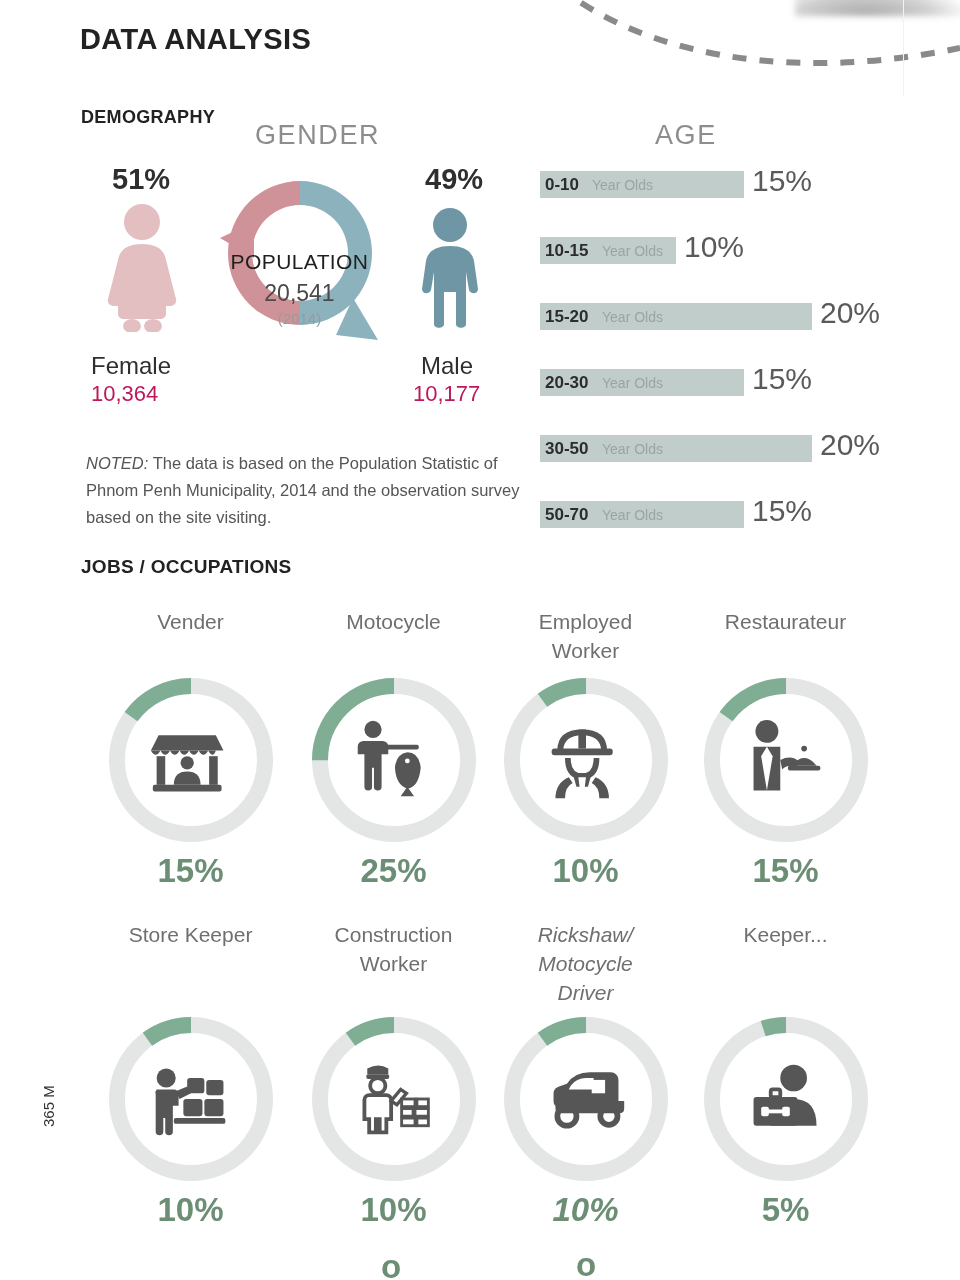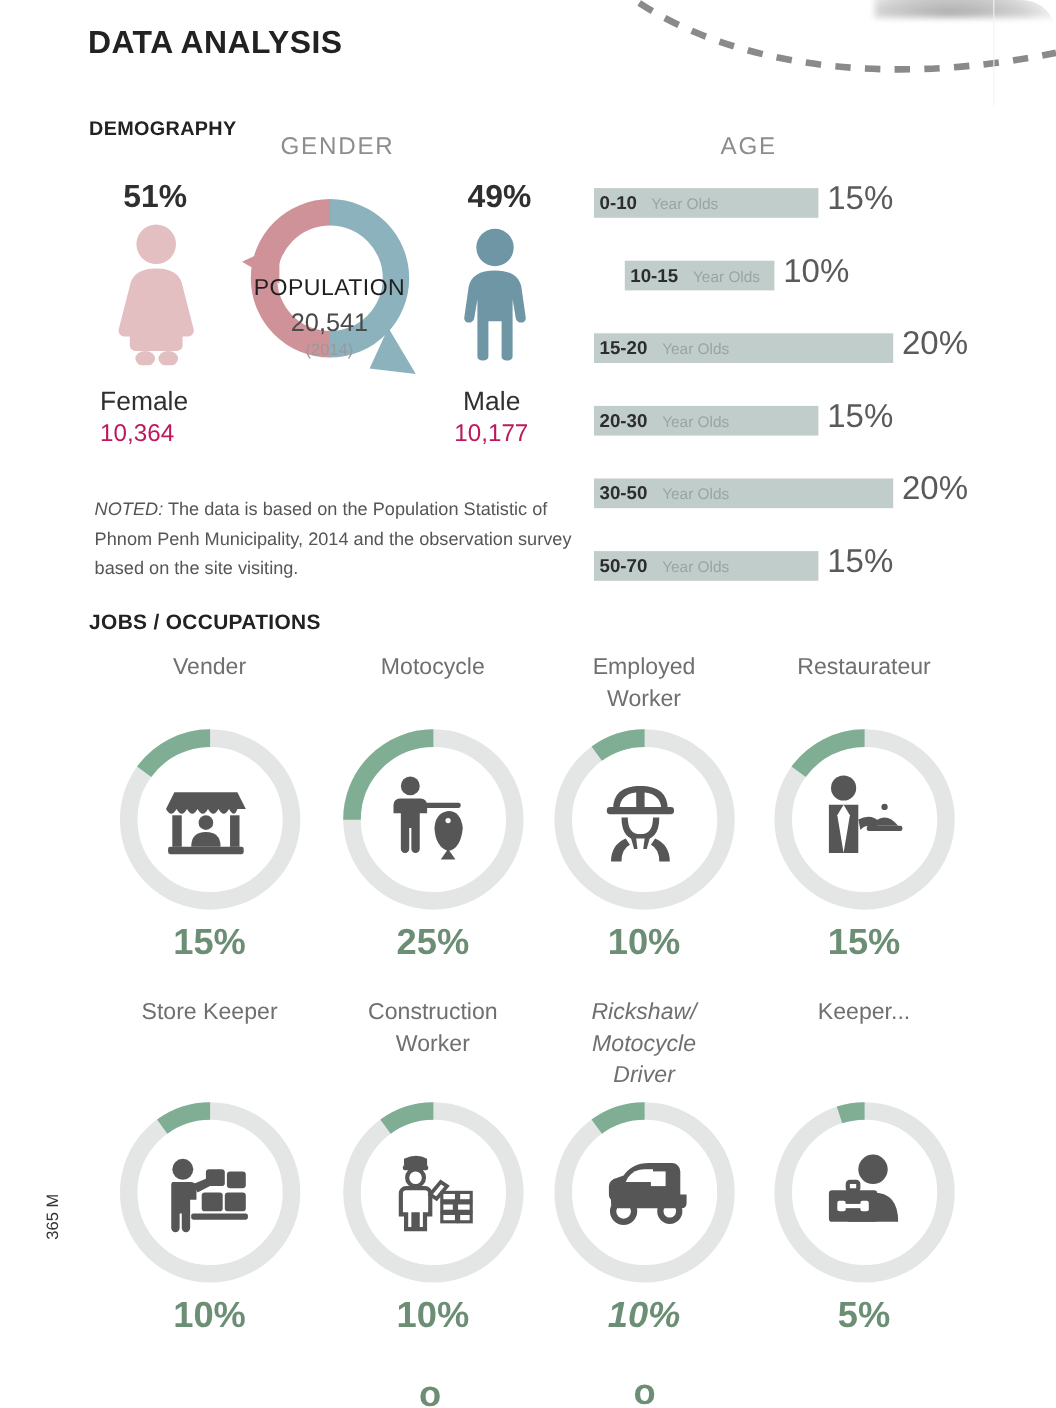--- a/index.html
+++ b/index.html
@@ -4,21 +4,21 @@
 <style>
   html,body{margin:0;padding:0;}
   body{
     width:960px;height:1280px;
     background:#ffffff;
     font-family:"Liberation Sans", sans-serif;
     color:#3d3d3d;
     overflow:hidden;
     position:relative;
   }
-  .page{position:relative;width:960px;height:1280px;overflow:hidden;border-radius:31px;}
+  .page{position:relative;width:960px;height:1280px;overflow:hidden;}
 
   
   .deco-photo{
     position:absolute;top:-18px;left:795px;width:175px;height:34px;
     background:radial-gradient(ellipse at 40% 100%, #9a9a9a 0%, #c9c9c9 45%, #ffffff 72%);
     filter:blur(3px);opacity:.85;
   }
   .deco-curve{position:absolute;top:-120px;left:440px;width:530px;height:230px;}
   .deco-edge{position:absolute;top:0;left:903px;width:1px;height:96px;background:#f2f2f2;}
 
@@ -29,21 +29,21 @@
   }
   .h-sub{
     position:absolute;left:81px;top:80px;
     font-size:18px;font-weight:bold;letter-spacing:.3px;color:#222;margin-top:27px;
   }
   .h-jobs{
     position:absolute;left:81px;top:556px;
     font-size:19px;font-weight:bold;letter-spacing:.3px;color:#222;
   }
   .h-col{
-    position:absolute;font-size:22px;color:#8d8d8d;letter-spacing:1.6px;text-align:center;
+    position:absolute;font-size:27px;color:#8d8d8d;letter-spacing:1.6px;text-align:center;
   }
   #gender-heading{left:255px;top:120px;}
   #age-heading{left:655px;top:120px;}
 
   
   .pct-big{
     position:absolute;font-size:29px;font-weight:bold;color:#2f2f2f;
   }
   #female-pct{left:112px;top:163px;}
   #male-pct{left:425px;top:163px;}
@@ -94,21 +94,21 @@
   
   .noted{
     position:absolute;left:86px;top:450px;width:445px;
     font-size:16.5px;line-height:27px;color:#555;
   }
   .noted i{font-style:italic;}
 
   
   .job{position:absolute;width:205px;text-align:center;}
   .job-label{
-    font-size:21px;color:#6f6f6f;line-height:29px;white-space:pre-line;
+    font-size:21px;color:#6f6f6f;line-height:29px;white-space:pre-line;margin-top:15px;
   }
   .job-ring{margin:0 auto;display:block;}
   .job-pct{
     font-size:33px;font-weight:bold;color:#6b8e74;margin-top:2px;
   }
   .job-icon-wrap{
     position:absolute;left:0;right:0;display:flex;align-items:center;justify-content:center;
   }
 
   
@@ -171,21 +171,21 @@
   <div class="gender-name" id="male-name">Male</div>
   <div class="gender-count" id="male-count">10,177</div>
 
   <div id="age-container">
       <div class="age-row" style="top: 171px; width: 334px;">
         <div class="age-bar" style="width: 204px;"></div>
         <span class="age-range">0-10</span>
         <span class="age-unit" style="left: 52px;">Year Olds</span>
         <span class="age-value" style="left: 212px;">15%</span>
       </div>
-      <div class="age-row" style="top: 237px; width: 266px; margin-left: 28px;">
+      <div class="age-row" style="top: 237px; width: 266px;">
         <div class="age-bar" style="width: 136px;"></div>
         <span class="age-range">10-15</span>
         <span class="age-unit" style="left: 62px;">Year Olds</span>
         <span class="age-value" style="left: 144px;">10%</span>
       </div>
       <div class="age-row" style="top: 303px; width: 402px;">
         <div class="age-bar" style="width: 272px;"></div>
         <span class="age-range">15-20</span>
         <span class="age-unit" style="left: 62px;">Year Olds</span>
         <span class="age-value" style="left: 280px;">20%</span>

